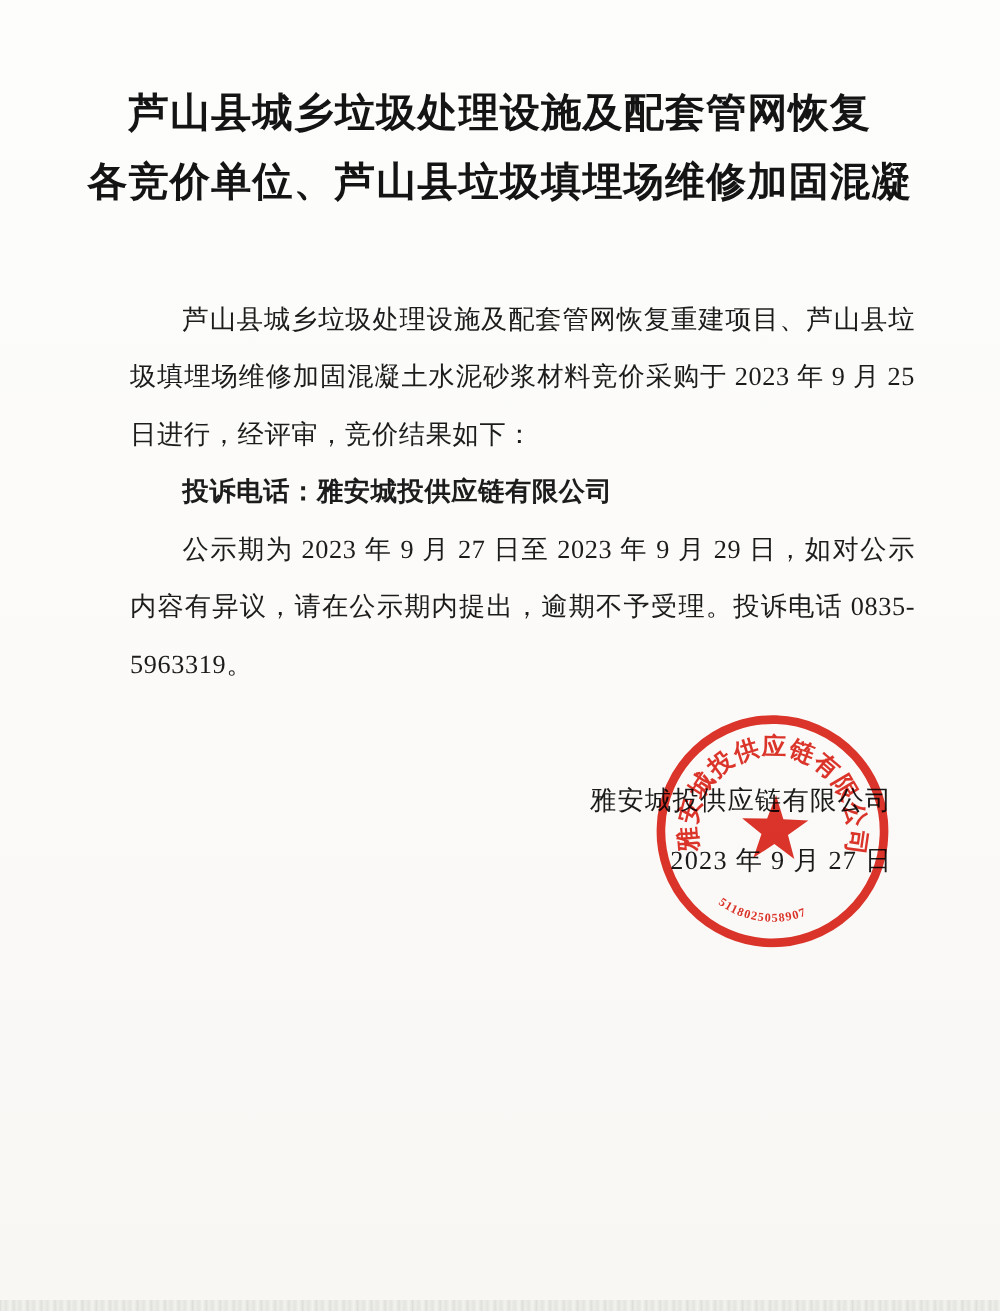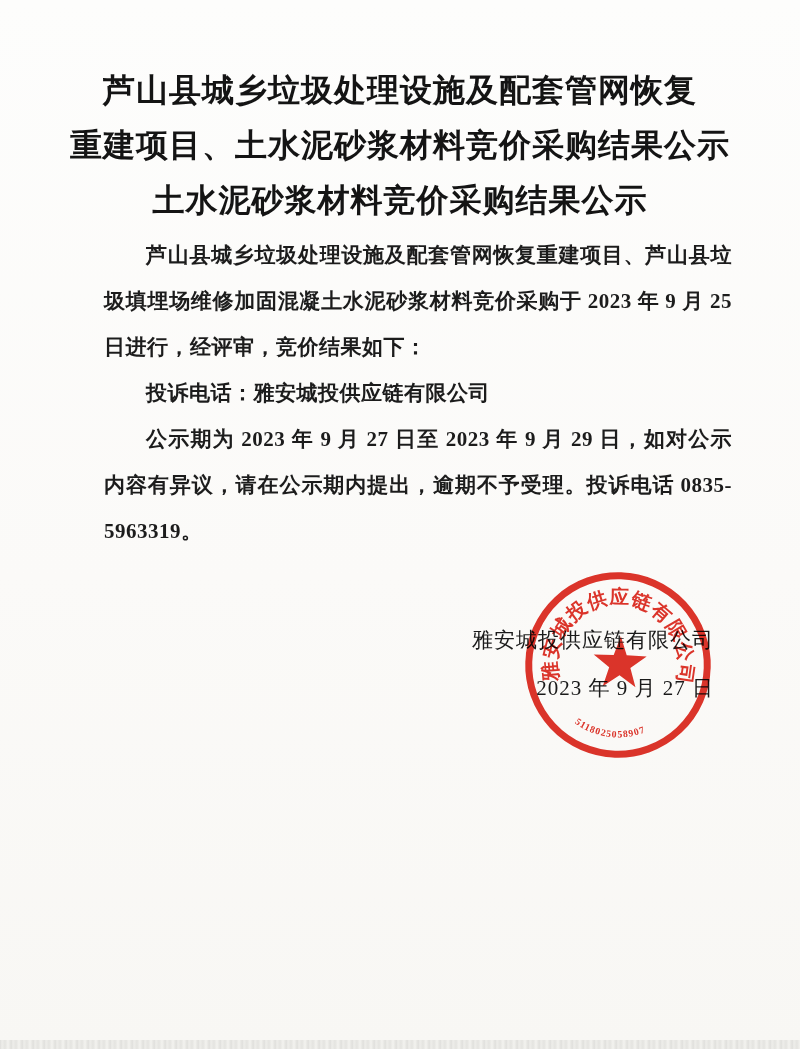--- a/index.html
+++ b/index.html
@@ -43,21 +43,21 @@
     position: absolute;
     top: 232px;
     left: 104px;
     width: 628px;
     font-size: 21px;
     line-height: 46px;
     text-align: justify;
     letter-spacing: 0.5px;
   }
   .body-text p { margin: 0; }
-  .indent { text-indent: 2em; font-weight: bold; }
+  .indent { text-indent: 2em; }
   .winner-line { font-weight: bold; }
   .signature-block {
     position: absolute;
     top: 616px;
     right: 86px;
     text-align: right;
     font-size: 21px;
     line-height: 48px;
     letter-spacing: 1px;
     color: #1a1a1a;
@@ -77,22 +77,21 @@
     font-weight: bold;
   }
 </style>
 </head>
 <body>
 
 <div class="page">
 
   <h1 class="title">
     <span class="tline">芦山县城乡垃圾处理设施及配套管网恢复</span>
-    <span class="tline">重建项目、土水泥砂浆材料竞价采购结果公示</span>
-    <span class="tline">土水泥砂浆材料竞价采购结果公示</span>
+    <span class="tline">各竞价单位、芦山县垃圾填埋场维修加固混凝</span>
   </h1>
 
   <div class="body-text">
     <p class="indent">芦山县城乡垃圾处理设施及配套管网恢复重建项目、芦山县垃圾填埋场维修加固混凝土水泥砂浆材料竞价采购于 2023 年 9 月 25 日进行，经评审，竞价结果如下：</p>
     <p class="indent winner-line"><span>投诉电话：</span><span>雅安城投供应链有限公司</span></p>
     <p class="indent">公示期为 2023 年 9 月 27 日至 2023 年 9 月 29 日，如对公示内容有异议，请在公示期内提出，逾期不予受理。投诉电话 0835-5963319。</p>
   </div>
 
   <div class="signature-block">
     <div>雅安城投供应链有限公司</div>

